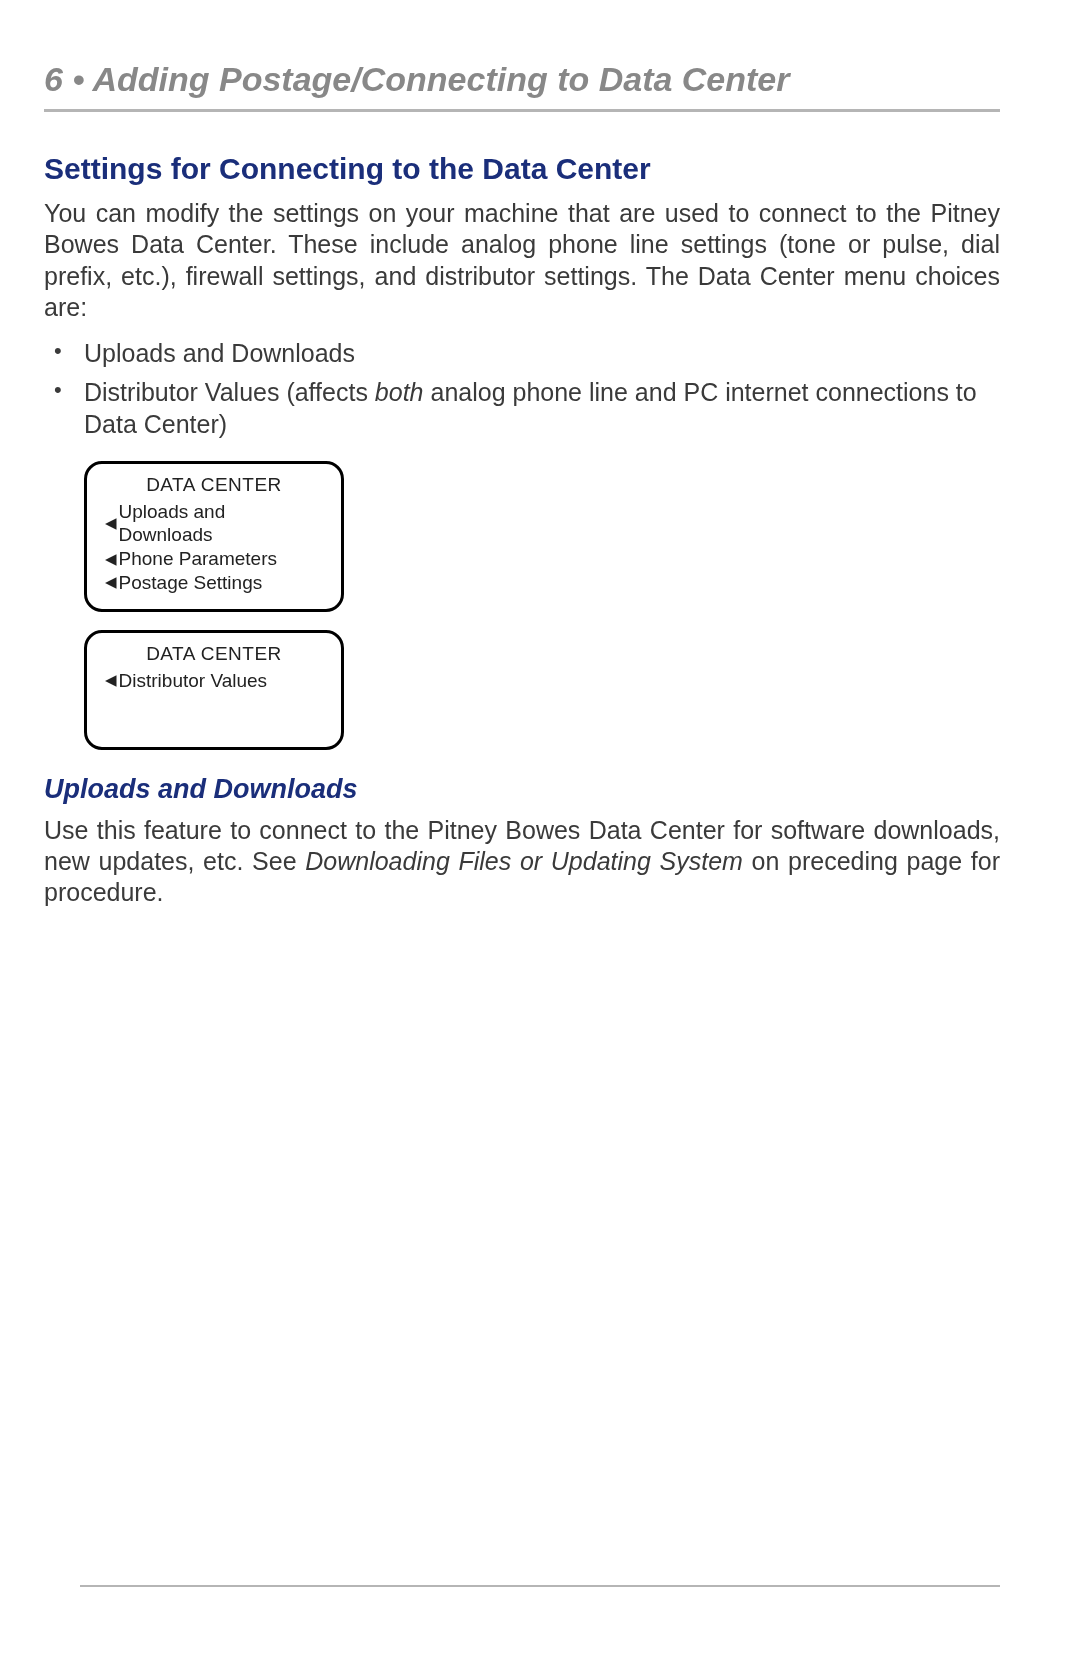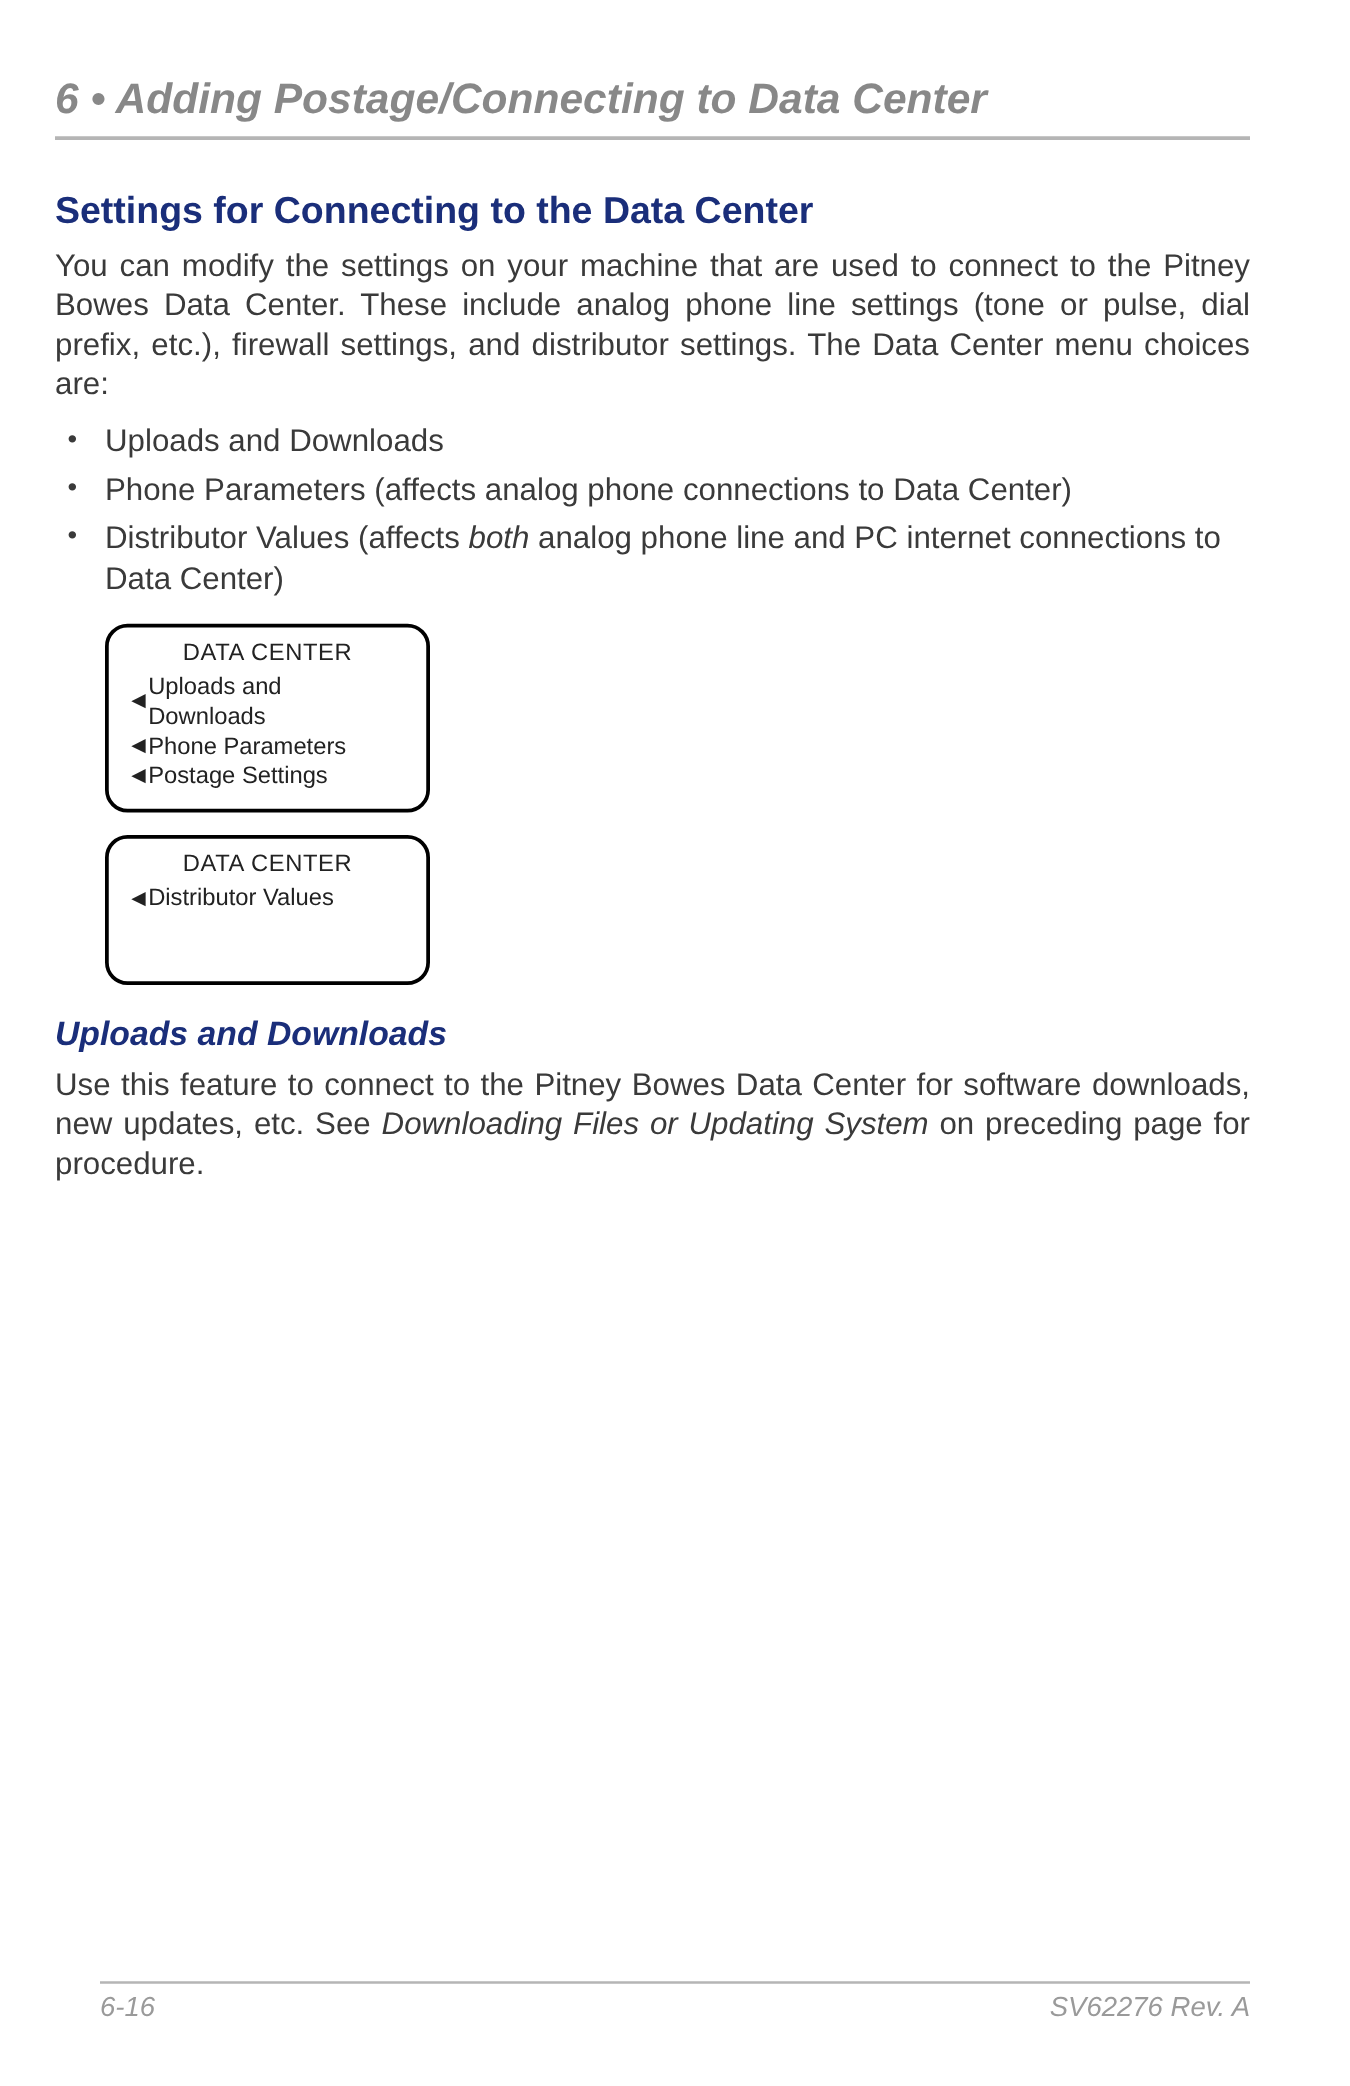--- a/index.html
+++ b/index.html
@@ -138,21 +138,20 @@
     <span>•</span>
     <span>Adding Postage/Connecting to Data Center</span>
   </div>
 
   <div class="section-heading">Settings for Connecting to the Data Center</div>
 
   <div class="body-text">You can modify the settings on your machine that are used to connect to the Pitney Bowes Data Center. These include analog phone line settings (tone or pulse, dial prefix, etc.), firewall settings, and distributor settings. The Data Center menu choices are:</div>
 
   <ul class="bullets">
     <li>Uploads and Downloads</li>
-    <li>Phone Parameters (affects analog phone connections to Data Center)</li>
     <li>
       <span>Distributor Values (affects </span><em class="ital">both</em><span> analog phone line and PC internet connections to Data Center)</span>
     </li>
   </ul>
 
   <div class="screen-stack">
     <div class="screen-box">
       <div class="screen-title">DATA CENTER</div>
       <div class="screen-item">
         <span class="screen-arrow">◀</span>
@@ -178,18 +177,14 @@
   </div>
 
 
   <div class="subheading">Uploads and Downloads</div>
 
   <div class="body-text">
     <span>Use this feature to connect to the Pitney Bowes Data Center for software downloads, new updates, etc. See </span><em class="ital">Downloading Files or Updating System</em><span> on preceding page for procedure.</span>
   </div>
 
   <div class="footer-rule"></div>
-  <div class="footer">
-    <span>6-16</span>
-    <span>SV62276 Rev. A</span>
-  </div>
 
 </div>
 
 </body></html>

